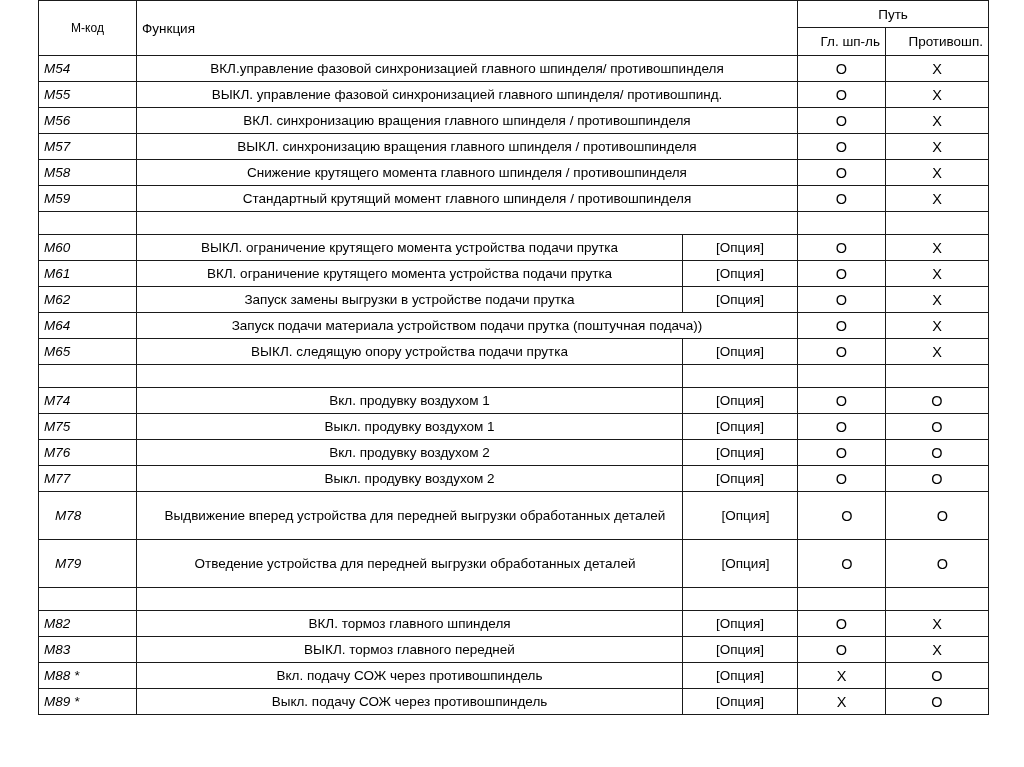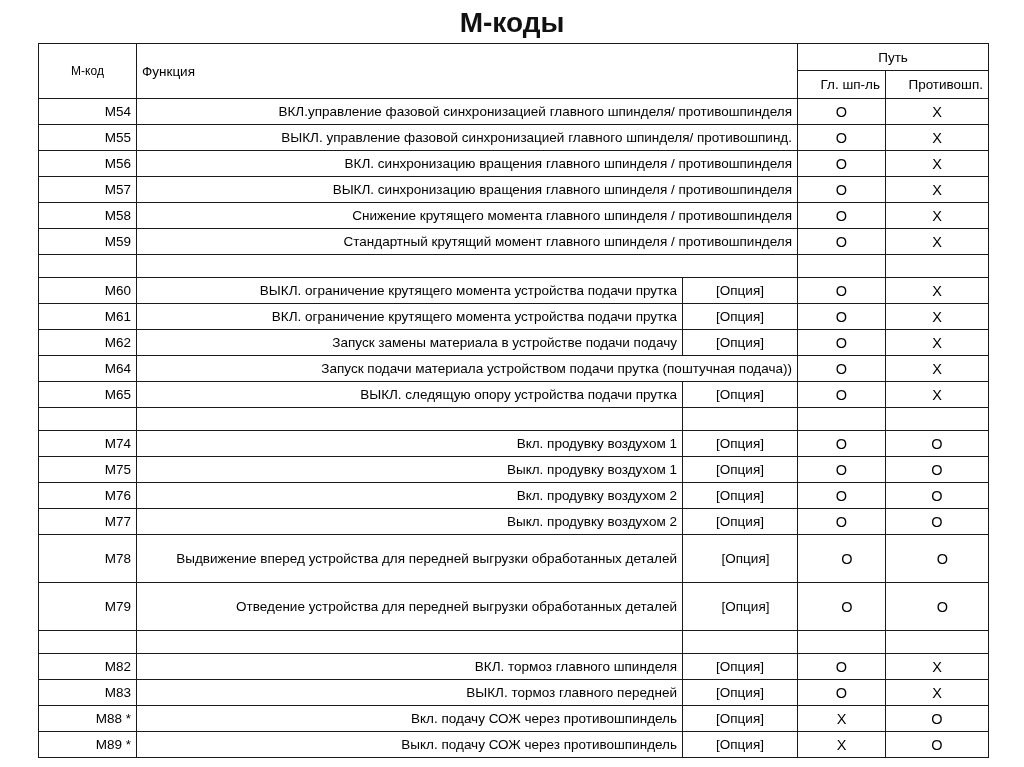--- a/index.html
+++ b/index.html
@@ -69,26 +69,27 @@
     height: 26px;
     font-size: 13.5px;
     margin-top: 42px;
   }
   th.h-sub {
     text-align: right;
     height: 27px;
     font-size: 13.5px;
   }
   td.code {
-    text-align: right;
+    text-align: left;
     height: 25px;
     white-space: nowrap;
+    font-style: italic;
   }
   td.func {
-    text-align: right;
+    text-align: center;
     padding-left: 6px;
     line-height: 17px;
   }
   td.opt {
     text-align: center;
     white-space: nowrap;
   }
   td.mark {
     text-align: center;
     font-size: 14.5px;
@@ -99,21 +100,20 @@
   tr.tall td {
     height: 47px;
     padding-left: 16px;
   }
 </style>
 </head>
 <body>
 
 <div id="page">
 
-  <h1 class="title">М-коды</h1>
 
   <div class="table-wrap">
     <table class="mcodes">
       <colgroup>
         <col class="c-code">
         <col class="c-func">
         <col class="c-opt">
         <col class="c-main">
         <col class="c-counter">
       </colgroup>
@@ -180,21 +180,21 @@
           </tr>
           <tr>
             <td class="code">M61</td>
             <td class="func">ВКЛ. ограничение крутящего момента устройства подачи прутка</td>
             <td class="opt">[Опция]</td>
             <td class="mark">O</td>
             <td class="mark">X</td>
           </tr>
           <tr>
             <td class="code">M62</td>
-            <td class="func">Запуск замены материала в устройстве подачи подачу</td>
+            <td class="func">Запуск замены выгрузки в устройстве подачи прутка</td>
             <td class="opt">[Опция]</td>
             <td class="mark">O</td>
             <td class="mark">X</td>
           </tr>
           <tr>
             <td class="code">M64</td>
             <td class="func" colspan="2">Запуск подачи материала устройством подачи прутка (поштучная подача))</td>
             <td class="mark">O</td>
             <td class="mark">X</td>
           </tr>

